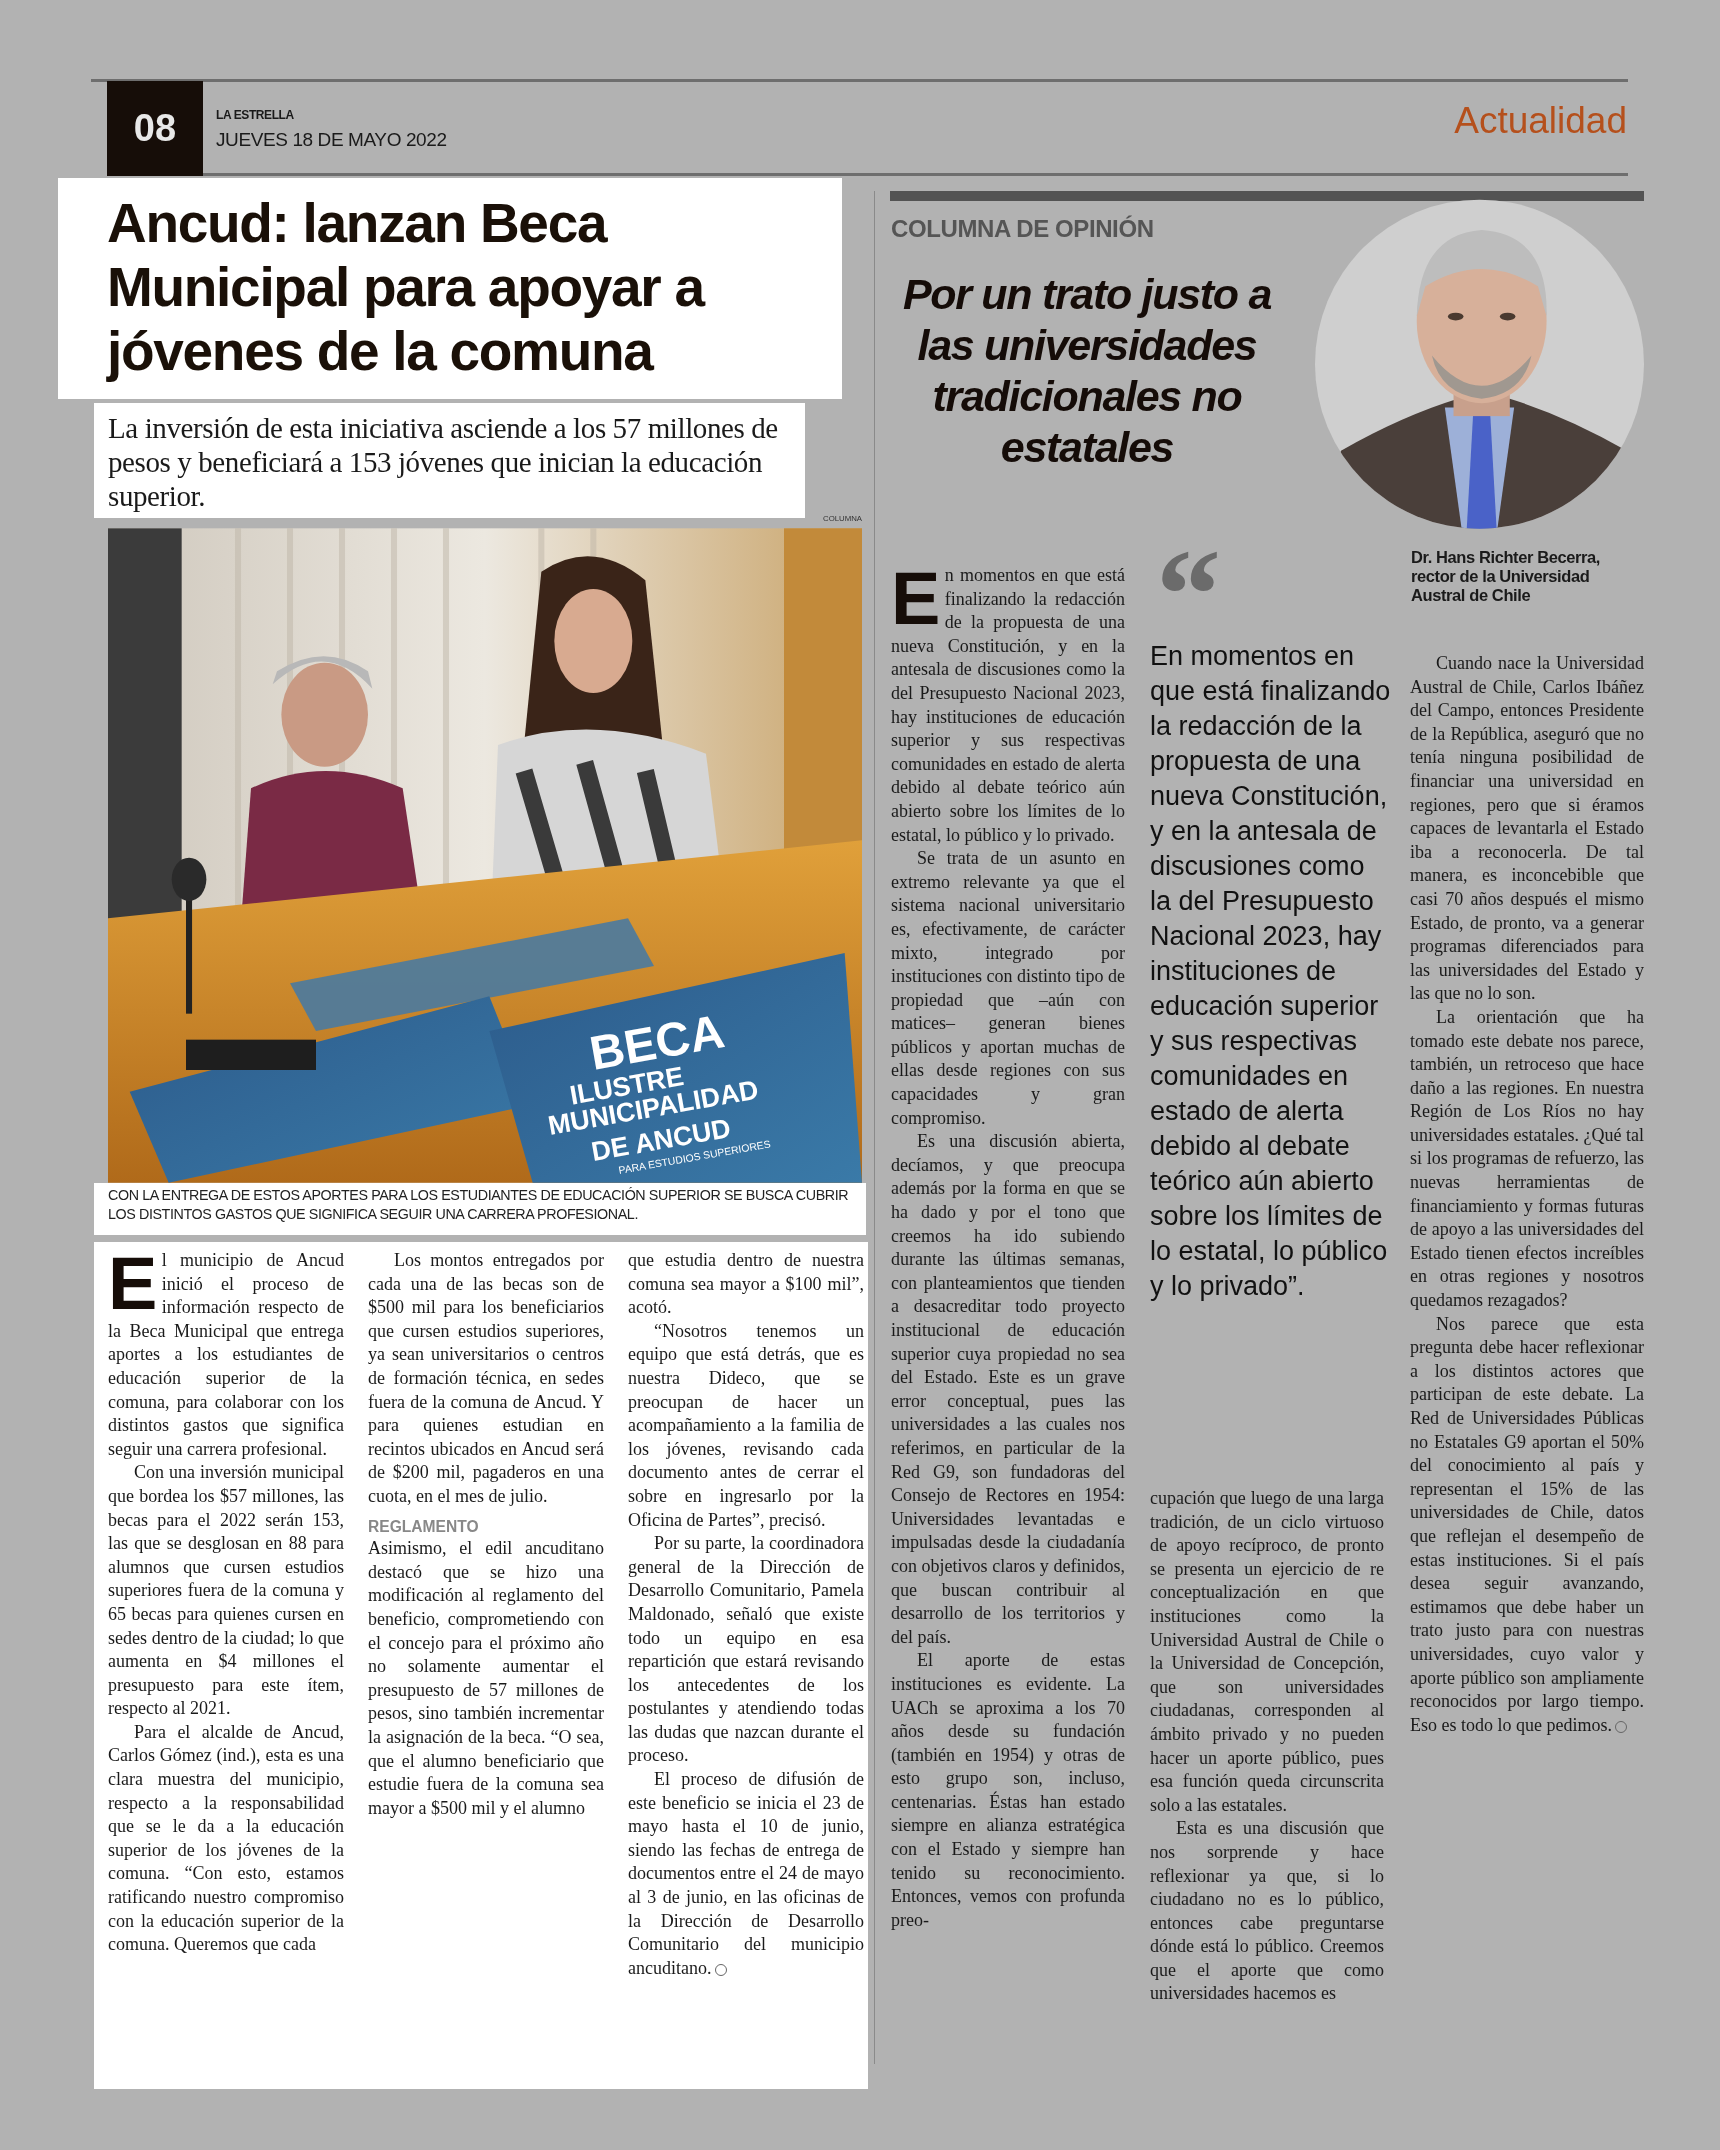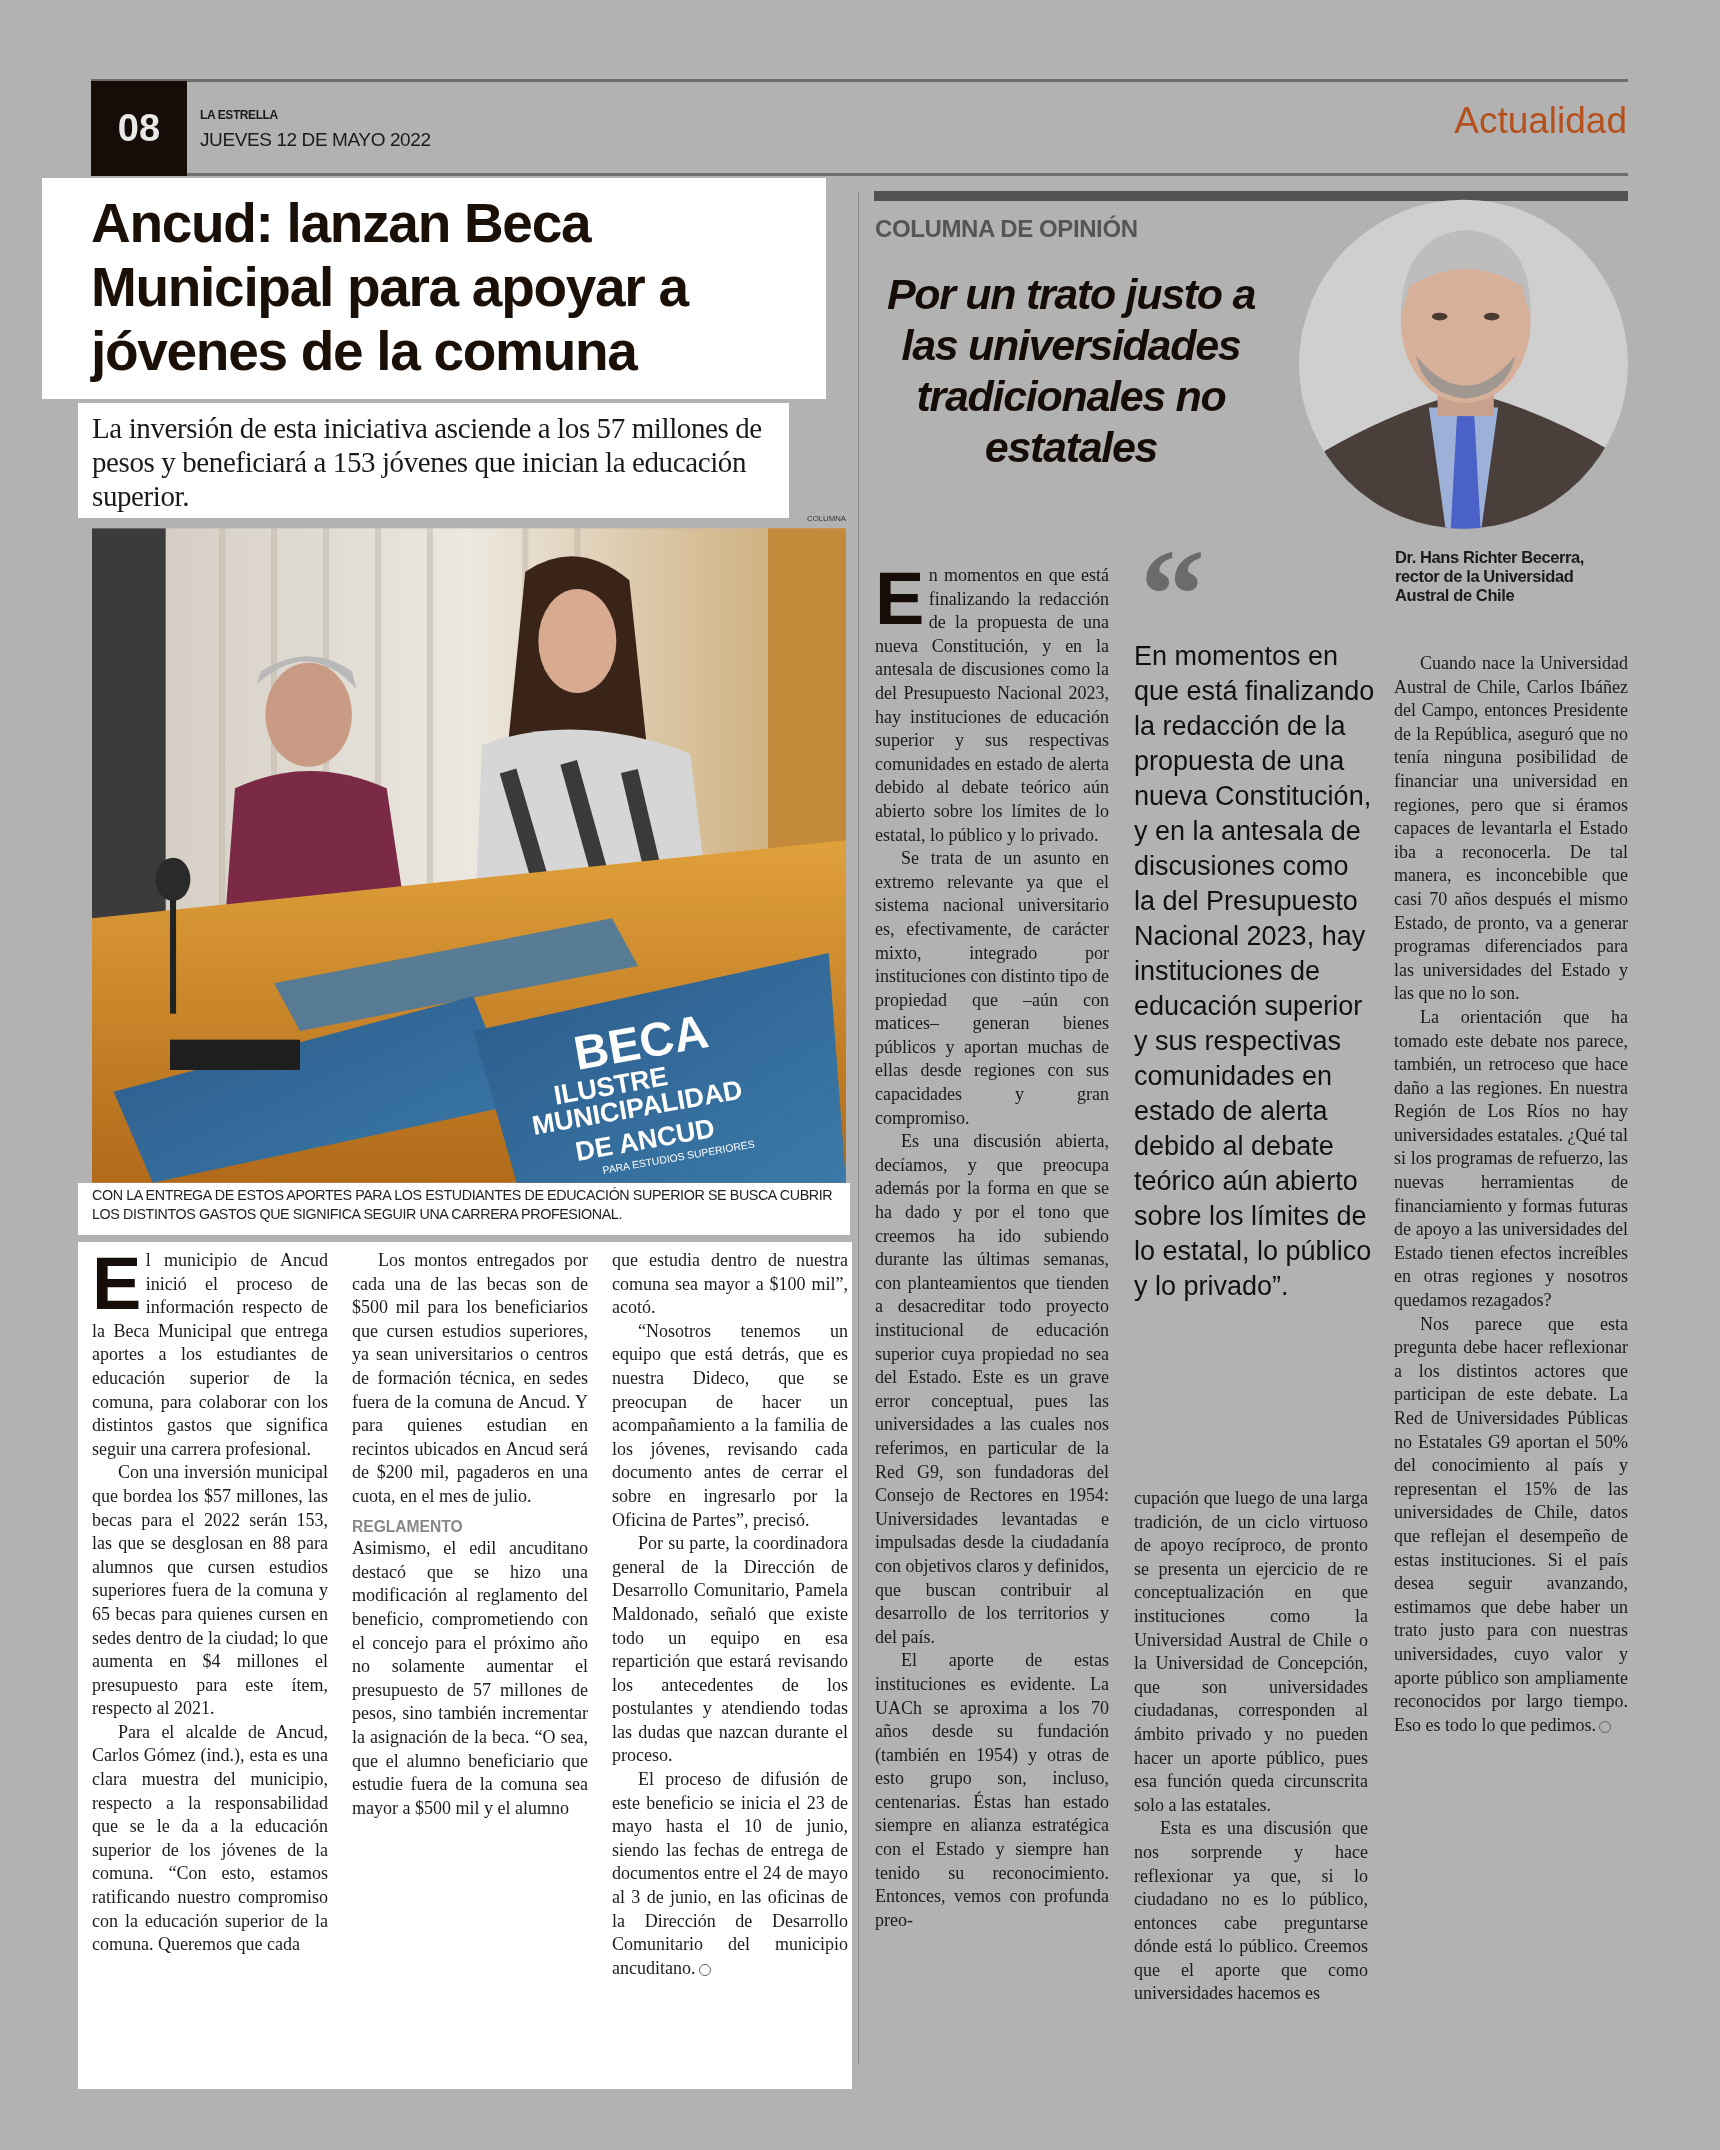--- a/index.html
+++ b/index.html
@@ -1,17 +1,17 @@
 <!DOCTYPE html>
 <html style="font-size:7px"><head>
 <meta charset="utf-8">
 <style>
   html,body{margin:0;padding:0;}
   body{width:1720px;height:2151px;background:#b2b2b2;position:relative;overflow:hidden;font-family:"Liberation Serif",serif;color:#1a1a1a;}
-  .abs{position:absolute;}
+  .abs{position:absolute;margin-left:16px;}
   .rule{position:absolute;background:#6e6e6e;height:2.6px;}
   .pagenum{left:91px;top:81px;width:96px;height:95px;background:#160d08;color:#e8e8e8;font-family:"Liberation Sans",sans-serif;font-weight:bold;font-size:38px;display:flex;align-items:center;justify-content:center;}
   .paper-name{left:200px;top:108px;font-family:"Liberation Sans",sans-serif;font-weight:bold;font-size:12px;letter-spacing:-0.4px;}
   .paper-date{left:200px;top:129px;font-family:"Liberation Sans",sans-serif;font-size:19px;letter-spacing:-0.4px;}
   .section{right:93px;top:100px;font-family:"Liberation Sans",sans-serif;font-size:37px;color:#b5501c;}
   .headline-box{left:42px;top:178px;width:784px;height:221px;background:#fff;}
   .headline{left:91px;top:191px;width:737px;font-family:"Liberation Sans",sans-serif;font-weight:bold;font-size:55px;line-height:64px;letter-spacing:-1.3px;color:#1a1008;}
   .lead-box{left:78px;top:403px;width:711px;height:115px;background:#fff;}
   .lead{left:92px;top:411px;width:694px;font-family:"Liberation Serif",serif;font-size:29px;line-height:34px;letter-spacing:-0.4px;}
   .credit{left:807px;top:514px;font-family:"Liberation Sans",sans-serif;font-size:7.8px;color:#333;}
@@ -34,21 +34,21 @@
   .pullquote{left:1134px;top:639px;width:243px;font-family:"Liberation Sans",sans-serif;font-size:27px;line-height:35px;color:#111;}
   .vdivider{left:858px;top:191px;width:1.3px;height:1873px;background:#8a8a8a;}
 </style>
 </head>
 <body>
 
 <div class="rule" style="left:91px;top:79px;width:1537px;"></div>
 <div class="rule" style="left:187px;top:173px;width:1441px;"></div>
 <div class="abs pagenum">08</div>
 <div class="abs paper-name">LA ESTRELLA</div>
-<div class="abs paper-date">JUEVES 12 DE MAYO 2022</div>
+<div class="abs paper-date">JUEVES 18 DE MAYO 2022</div>
 <div class="abs section">Actualidad</div>
 
 <div class="abs headline-box"></div>
 <div class="abs headline">Ancud: lanzan Beca Municipal para apoyar a jóvenes de la comuna</div>
 <div class="abs lead-box"></div>
 <div class="abs lead">La inversión de esta iniciativa asciende a los 57 millones de pesos y beneficiará a 153 jóvenes que inician la educación superior.</div>
 <div class="abs credit">COLUMNA</div>
 
 <div class="abs photo">
   <svg width="754" height="655" viewBox="0 0 1740 1510" xmlns="http://www.w3.org/2000/svg">

